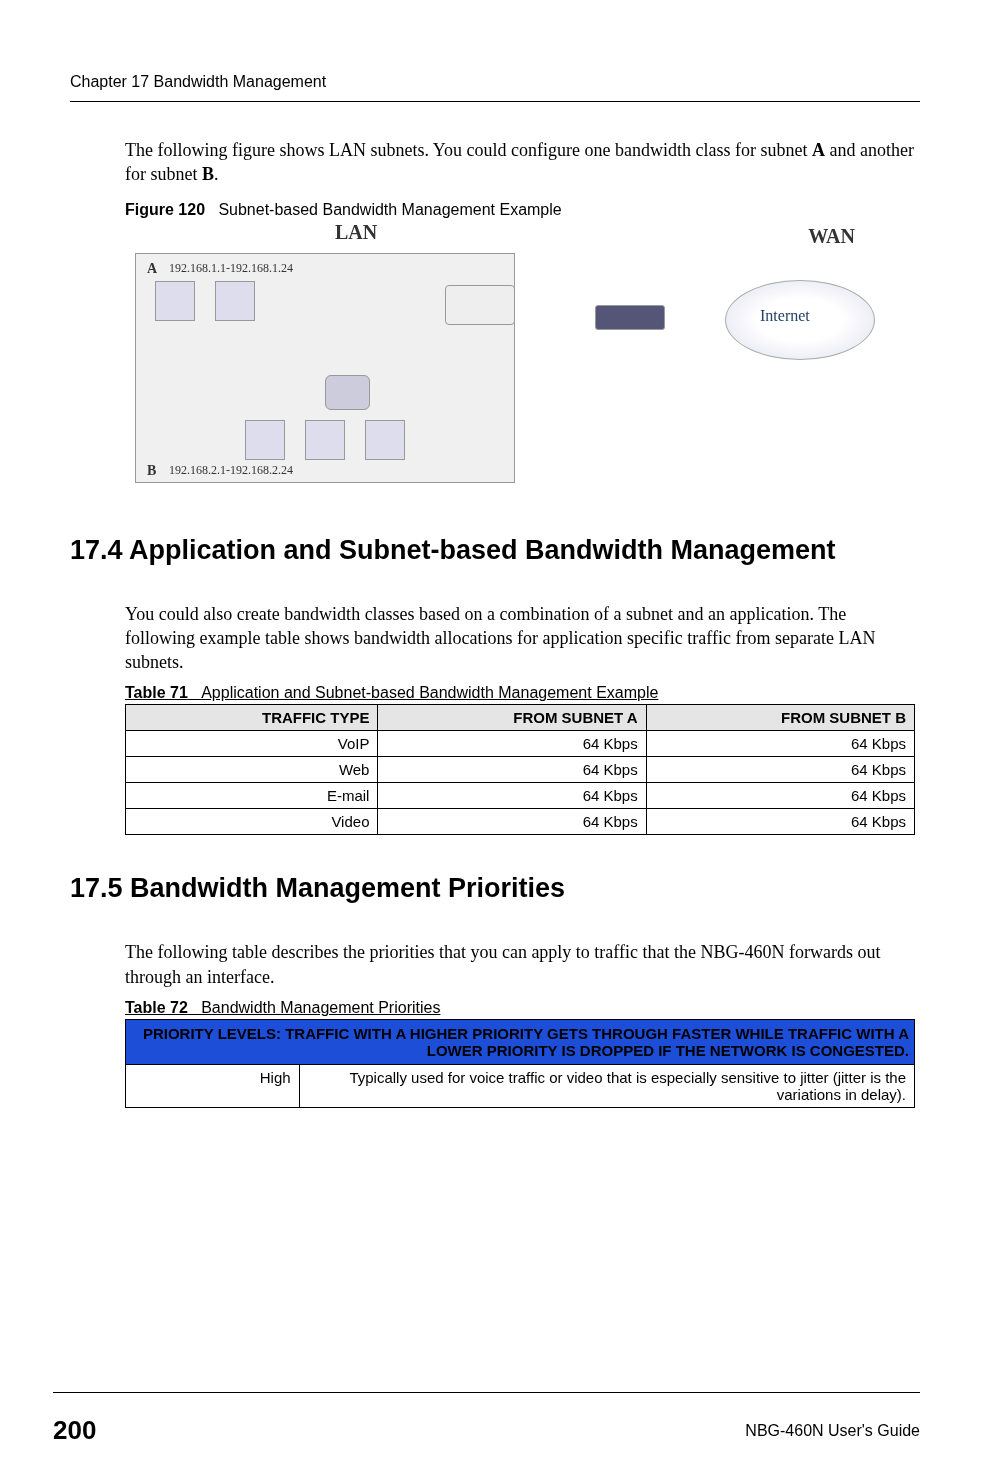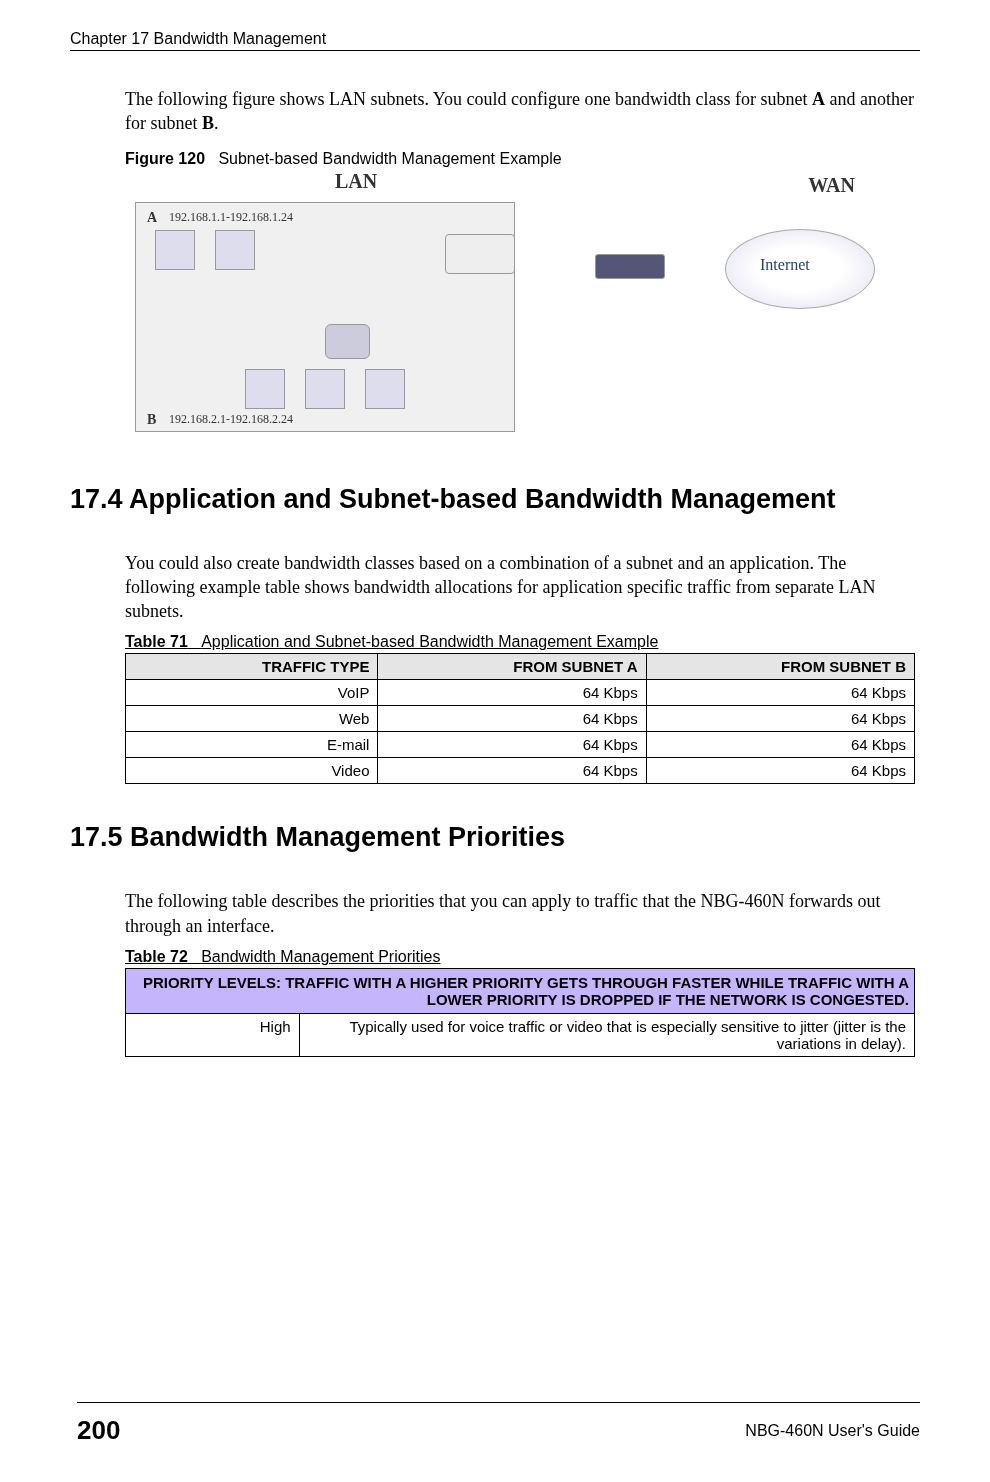--- a/index.html
+++ b/index.html
@@ -10,22 +10,23 @@
     body {
       font-family: "Times New Roman", Times, serif;
       background: #fff;
       width: 990px;
       height: 1482px;
       position: relative;
       padding: 30px 70px 40px 70px;
     }
     .header-line {
       border-bottom: 1.5px solid #000;
-      padding-bottom: 2px;
+      padding-bottom: 10px;
       margin-bottom: 28px;
+      margin-top: 43px;
     }
     .chapter-title {
       font-size: 16px;
       font-family: Arial, Helvetica, sans-serif;
     }
     .body-text {
       font-size: 18px;
       margin-left: 55px;
       line-height: 1.35;
       margin-bottom: 10px;
@@ -77,33 +78,33 @@
       vertical-align: top;
     }
     th {
       background: #e5e5e5;
       font-weight: bold;
     }
     .table71 th:nth-child(1), .table71 td:nth-child(1) { width: 32%; }
     .table71 th:nth-child(2), .table71 td:nth-child(2) { width: 34%; }
     .table71 th:nth-child(3), .table71 td:nth-child(3) { width: 34%; }
     .table72-header {
-      background: #c4b5fd;
+      background: #1d4ed8;
       font-weight: bold;
       padding: 5px 5px;
     }
     .table72 td:nth-child(1) { width: 22%; }
     .table72 td:nth-child(2) { width: 78%; }
     .footer {
       position: absolute;
       bottom: 36px;
-      left: 77px;
+      left: 53px;
       right: 70px;
       border-top: 1.5px solid #000;
-      padding-top: 12px;
+      padding-top: 22px;
       display: flex;
       justify-content: space-between;
       align-items: center;
       text-align: right;
     }
     .page-number {
       font-size: 26px;
       font-weight: bold;
       font-family: Arial, Helvetica, sans-serif;
     }

